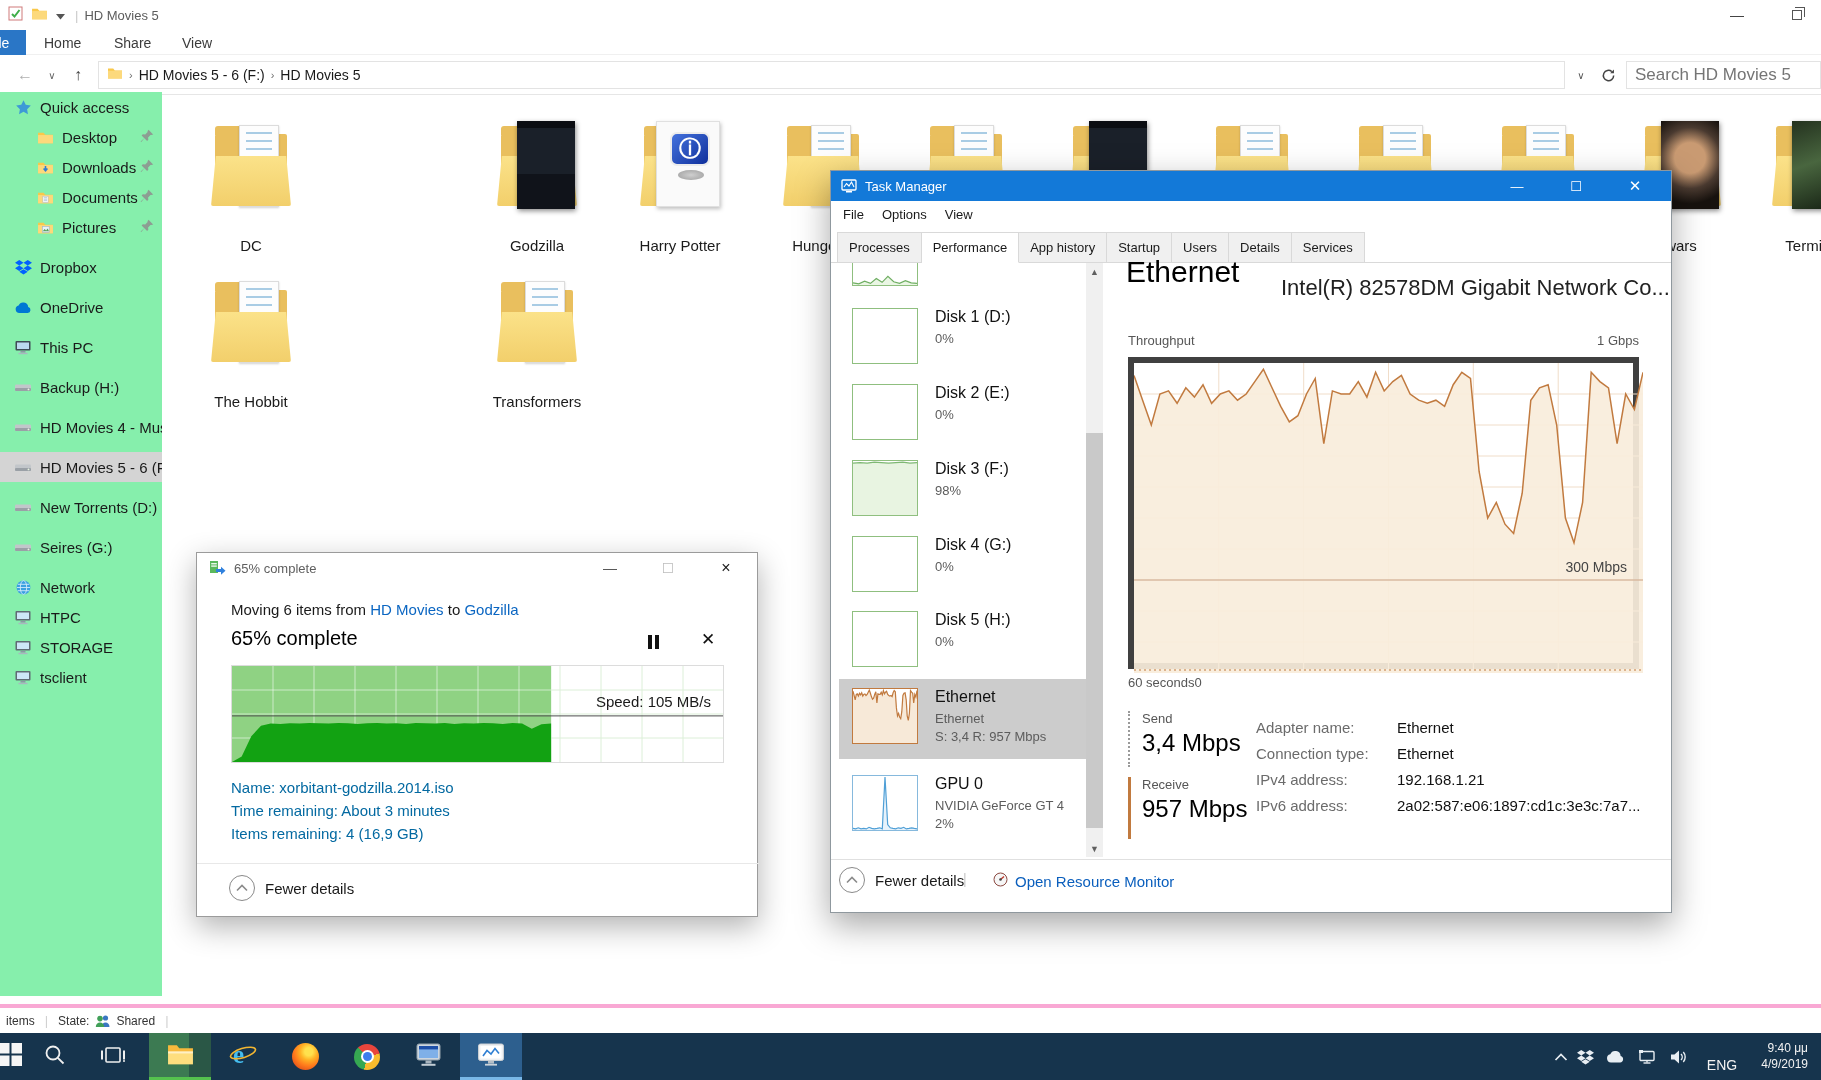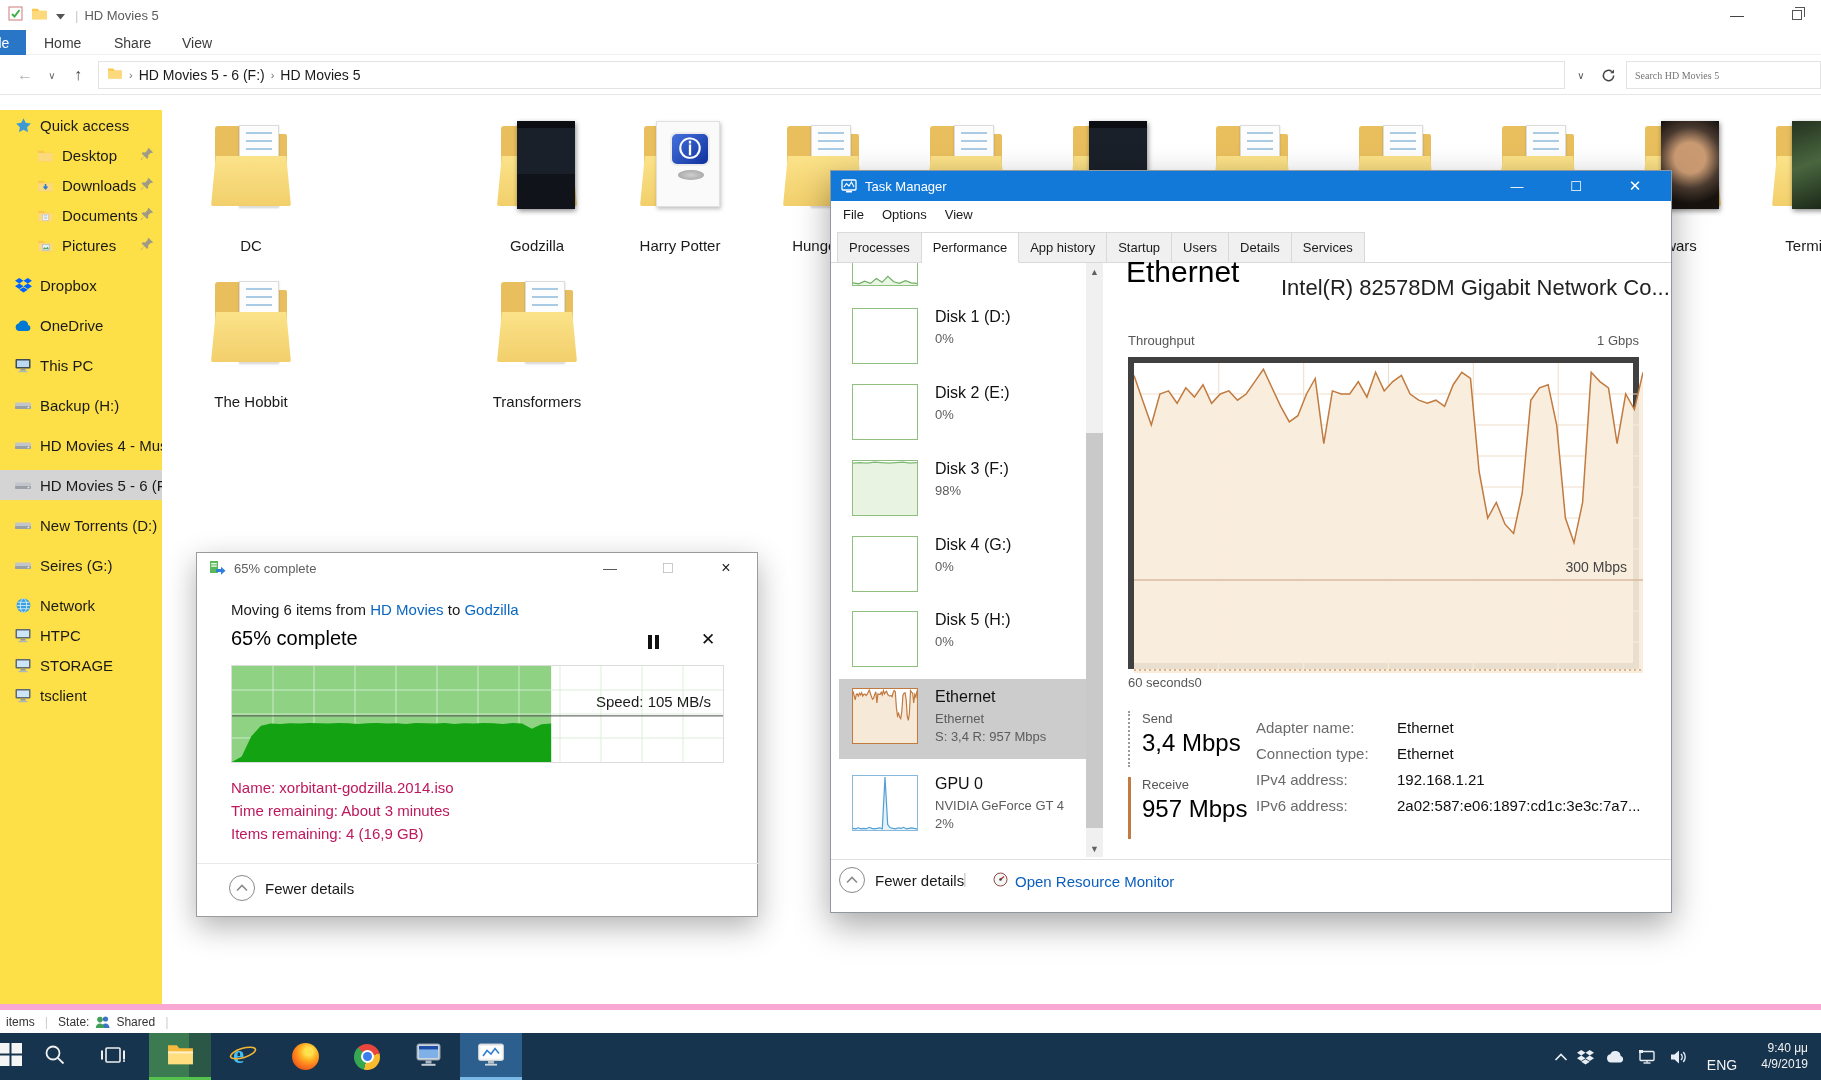--- a/index.html
+++ b/index.html
@@ -17,24 +17,24 @@
   .restore-glyph:before{content:"";position:absolute;left:2px;top:-4px;width:9px;height:9px;border:1px solid #555;border-left:none;border-bottom:none}
   .ribbonrow{position:absolute;left:0;top:30px;width:100%;height:25px;background:#fff;border-bottom:1px solid #f0f0f0}
   .filetab{position:absolute;left:-30px;top:0;width:56px;height:25px;background:#2a76c6;color:#fff;font-size:14px;display:flex;align-items:center;justify-content:center}
   .rtab{position:absolute;top:0;height:25px;display:flex;align-items:center;font-size:14px;color:#3b3b3b;cursor:pointer}
   .addrrow{position:absolute;left:0;top:55px;width:100%;height:40px;background:#fff;border-bottom:1px solid #e6e6e6}
   .navglyph{position:absolute;top:0;height:40px;display:flex;align-items:center;justify-content:center;font-size:16px}
   .addrbox{position:absolute;left:98px;top:6px;width:1467px;height:28px;border:1px solid #e3e3e3;background:#fff;display:flex;align-items:center;padding-left:8px;gap:6px}
   .crumb{font-size:14px;color:#1a1a1a;cursor:pointer;white-space:nowrap}
   .crumb-sep{font-size:11px;color:#6d6d6d}
   .searchbox{position:absolute;left:1626px;top:6px;width:195px;height:28px;border:1px solid #e3e3e3;background:#fff}
-  .searchbox input{border:none;outline:none;width:100%;height:100%;font-size:10px;color:#767676;padding:0 8px;font-family:Liberation Serif, serif;background:transparent}
+  .searchbox input{border:none;outline:none;width:100%;height:100%;font-size:17px;color:#767676;padding:0 8px;font-family:Liberation Sans, sans-serif;background:transparent}
 
   
-  #sidebar{position:absolute;left:0;top:110px;width:162px;height:904px;background:#fde047}
+  #sidebar{position:absolute;left:0;top:92px;width:162px;height:904px;background:#86efac}
   .side-item{position:relative;height:30px;display:flex;align-items:center;gap:8px;font-size:15px;color:#1a1a1a;cursor:pointer;white-space:nowrap}
   .side-item.gap{margin-top:10px}
   .side-item.sel{background:#d4d4d4}
   .sic{width:18px;height:18px;display:inline-flex;align-items:center;justify-content:center;flex:0 0 18px}
   .slbl{overflow:hidden}
   .spin{position:absolute;right:8px;top:7px;width:14px;height:14px;opacity:.85}
 
   
   #folder-layer{position:absolute;left:0;top:0;width:1821px;height:1004px;z-index:1}
   .folder{position:absolute;width:142px;text-align:center;cursor:pointer}
@@ -50,37 +50,37 @@
   .fposter{position:absolute;left:28px;top:9px;width:58px;height:88px;box-shadow:1px 2px 5px rgba(0,0,0,.45)}
   .pv-car{background:linear-gradient(180deg,#1c1c1e 0 16%,#6e7477 16% 34%,#9b8063 34% 52%,#caa36b 52% 66%,#3c2f22 66% 100%)}
   .pv-dark{background:linear-gradient(180deg,#0b0d12 0 8%,#1a2029 8% 60%,#10131a 60% 100%)}
   .pv-face{background:radial-gradient(circle at 50% 42%,#c99a72 0 26%,#4a3a30 52%,#17120e 78%)}
   .pv-green{background:linear-gradient(160deg,#24321f,#49663f 45%,#121c10)}
   .fpage{position:absolute;left:24px;top:9px;width:64px;height:86px;background:#fafafa;border:1px solid #e0e0e0;box-shadow:1px 2px 4px rgba(0,0,0,.25)}
   .fmon{position:absolute;left:38px;top:20px;width:40px;height:34px;background:linear-gradient(135deg,#4472dd,#10309c);border-radius:7px;border:2px solid #ececec;color:#fff;font-size:22px;line-height:30px;text-align:center;font-weight:bold}
   .fstand{position:absolute;left:46px;top:58px;width:26px;height:10px;background:radial-gradient(ellipse at center,#cfcfcf,#9d9d9d);border-radius:50%}
 
   
-  #statusbar{position:absolute;left:0;top:1004px;width:1821px;height:29px;background:#fff;border-top:6px solid #f9a8d4;display:flex;align-items:center;font-size:12px;color:#333;z-index:5}
+  #statusbar{position:absolute;left:0;top:1004px;width:1821px;height:29px;background:#fff;border-top:4px solid #f9a8d4;display:flex;align-items:center;font-size:12px;color:#333;z-index:5}
   #statusbar .ssep{color:#d0d0d0;margin:0 10px;font-size:13px}
 
   
   #copydlg{position:absolute;left:196px;top:552px;width:562px;height:365px;background:#fff;border:1px solid #9b9b9b;box-shadow:0 10px 28px rgba(0,0,0,.30);z-index:10}
   .dlg-title{position:absolute;left:0;top:0;width:100%;height:30px;display:flex;align-items:center}
   .dlg-title .txt{font-size:13px;color:#5f5f5f;margin-left:8px}
   .dbtn{position:absolute;top:0;width:46px;height:30px;display:flex;align-items:center;justify-content:center;font-size:14px;cursor:pointer}
   .moving-line{position:absolute;left:34px;top:48px;font-size:15px;color:#1a1a1a}
   .moving-line .lnk{color:#0b66c2;cursor:pointer}
   .dlg-head{position:absolute;left:34px;top:74px;font-size:20px;color:#000}
   .pausebtn{position:absolute;left:444px;top:80px;width:24px;height:18px;display:flex;gap:3px;align-items:center;justify-content:center;cursor:pointer}
   .pausebtn i{width:4px;height:14px;background:#111;display:block}
   .cancelbtn{position:absolute;left:504px;top:76px;font-size:17px;font-weight:bold;color:#111;cursor:pointer}
   #copychart{position:absolute;left:34px;top:112px;width:493px;height:98px;border:1px solid #dcdcdc}
   .speedlabel{position:absolute;left:318px;top:140px;width:196px;text-align:right;font-size:15px;color:#1a1a1a}
-  .crow{position:absolute;left:34px;font-size:15px;color:#be185d;white-space:nowrap}
+  .crow{position:absolute;left:34px;font-size:15px;color:#0369a1;white-space:nowrap}
   .dlg-sep{position:absolute;left:0px;top:310px;width:562px;border-top:1px solid #e8e8e8}
   .fewer{position:absolute;display:flex;align-items:center;gap:10px;cursor:pointer}
   .chev-circle{width:26px;height:26px;border:1px solid #8a8a8a;border-radius:50%;display:flex;align-items:center;justify-content:center}
   .fewer .ftxt{font-size:15px;color:#1a1a1a}
 
   
   #taskmgr{position:absolute;left:830px;top:170px;width:842px;height:743px;background:#fff;border:1px solid #8f989e;box-shadow:0 12px 32px rgba(0,0,0,.35);z-index:20}
   .tm-titlebar{position:absolute;left:0;top:0;width:100%;height:30px;background:#1379d8;display:flex;align-items:center}
   .tm-titlebar .txt{color:#fff;font-size:13px;margin-left:8px}
   .tmbtn{position:absolute;top:0;width:46px;height:30px;display:flex;align-items:center;justify-content:center;color:#fff;font-size:13px;cursor:pointer}

